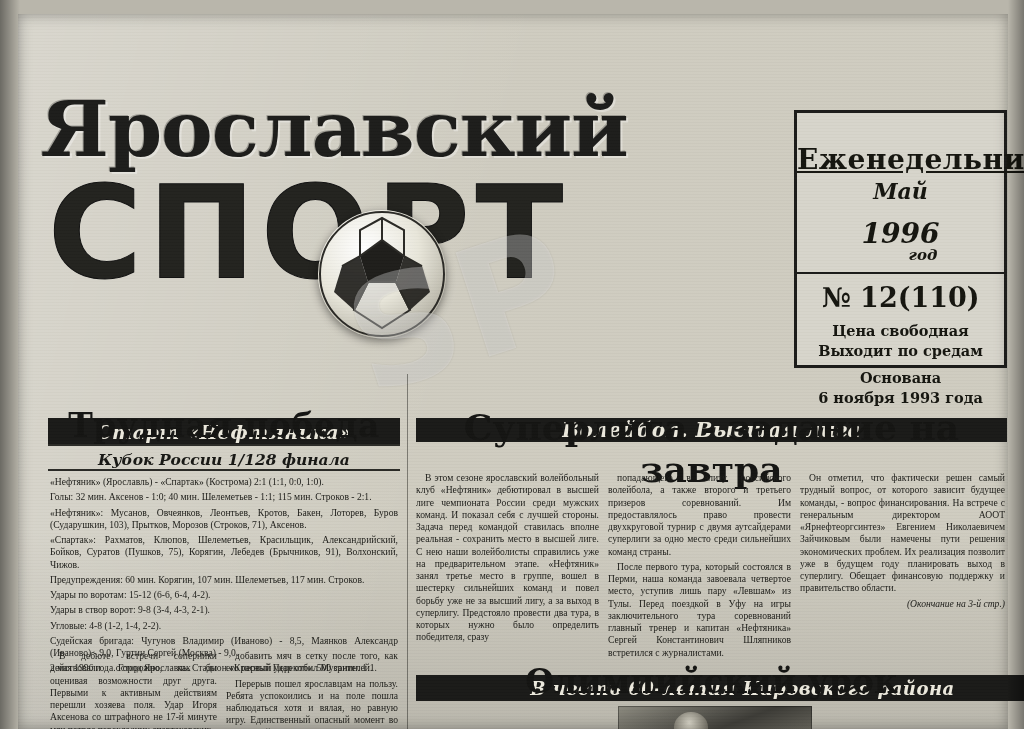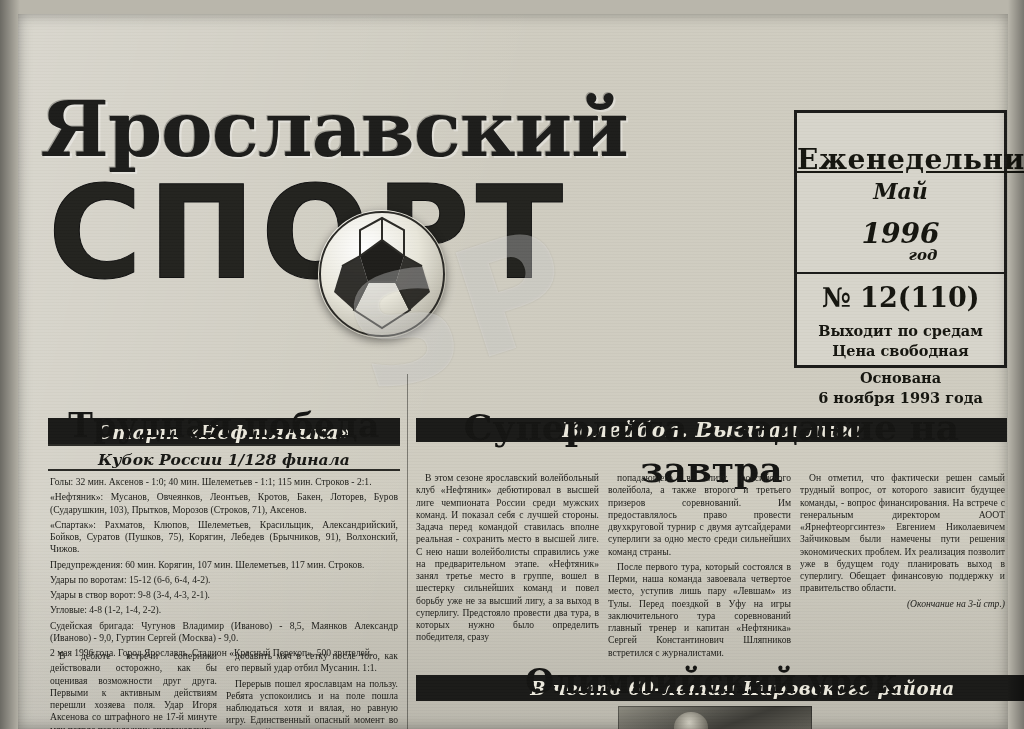--- a/index.html
+++ b/index.html
@@ -253,40 +253,41 @@
 
     <div class="watermark">SP</div>
 
     <div class="infobox">
       <div class="ib-line ib-weekly">Еженедельник</div>
       <div class="ib-line ib-month">Май</div>
       <div class="ib-line ib-year">1996</div>
       <div class="ib-line ib-god">год</div>
       <div class="ib-rule"></div>
       <div class="ib-line ib-num">№ 12(110)</div>
+      <div class="ib-line ib-small">Цена свободная</div>
       <div class="ib-line ib-small">Выходит по средам</div>
-      <div class="ib-line ib-small">Цена свободная</div>
       <div class="ib-line ib-small2">Основана</div>
       <div class="ib-line ib-small">6 ноября 1993 года</div>
     </div>
 
     <div class="banner" id="banner-left">Старт «Нефтяника»</div>
     <div class="banner" id="banner-right">Волейбол. Высшая лига</div>
     <div class="banner" id="banner-kirov">В честь 60-летия Кировского района</div>
 
     <div class="headline" id="hl-left">Трудная победа</div>
     <div class="thinrule" id="rule-left-1"></div>
     <div class="subhead">Кубок России 1/128 финала</div>
     <div class="thinrule" id="rule-left-2"></div>
     <div class="headline" id="hl-right">Суперлига - задание на завтра</div>
     <div class="headline" id="hl-olymp">Олимпийский урок</div>
 
     <div class="vrule" id="v1"></div>
 
     <div class="col" id="col-a">
+      <p class="noind">«Нефтяник» (Ярославль) - «Спартак» (Кострома) 2:1 (1:1, 0:0, 1:0).</p>
       <p class="noind">Голы: 32 мин. Аксенов - 1:0; 40 мин. Шелеметьев - 1:1; 115 мин. Строков - 2:1.</p>
       <p class="noind">«Нефтяник»: Мусанов, Овчеянков, Леонтьев, Кротов, Бакен, Лоторев, Буров (Сударушкин, 103), Прытков, Морозов (Строков, 71), Аксенов.</p>
       <p class="noind">«Спартак»: Рахматов, Клюпов, Шелеметьев, Красильщик, Александрийский, Бойков, Суратов (Пушков, 75), Корягин, Лебедев (Брычников, 91), Волхонский, Чижов.</p>
       <p class="noind">Предупреждения: 60 мин. Корягин, 107 мин. Шелеметьев, 117 мин. Строков.</p>
       <p class="noind">Удары по воротам: 15-12 (6-6, 6-4, 4-2).</p>
       <p class="noind">Удары в створ ворот: 9-8 (3-4, 4-3, 2-1).</p>
       <p class="noind">Угловые: 4-8 (1-2, 1-4, 2-2).</p>
       <p class="noind">Судейская бригада: Чугунов Владимир (Иваново) - 8,5, Маянков Александр (Иваново) - 9,0, Гуртин Сергей (Москва) - 9,0.</p>
       <p class="noind">2 мая 1996 года. Город Ярославль. Стадион «Красный Перекоп». 500 зрителей.</p>
     </div>

